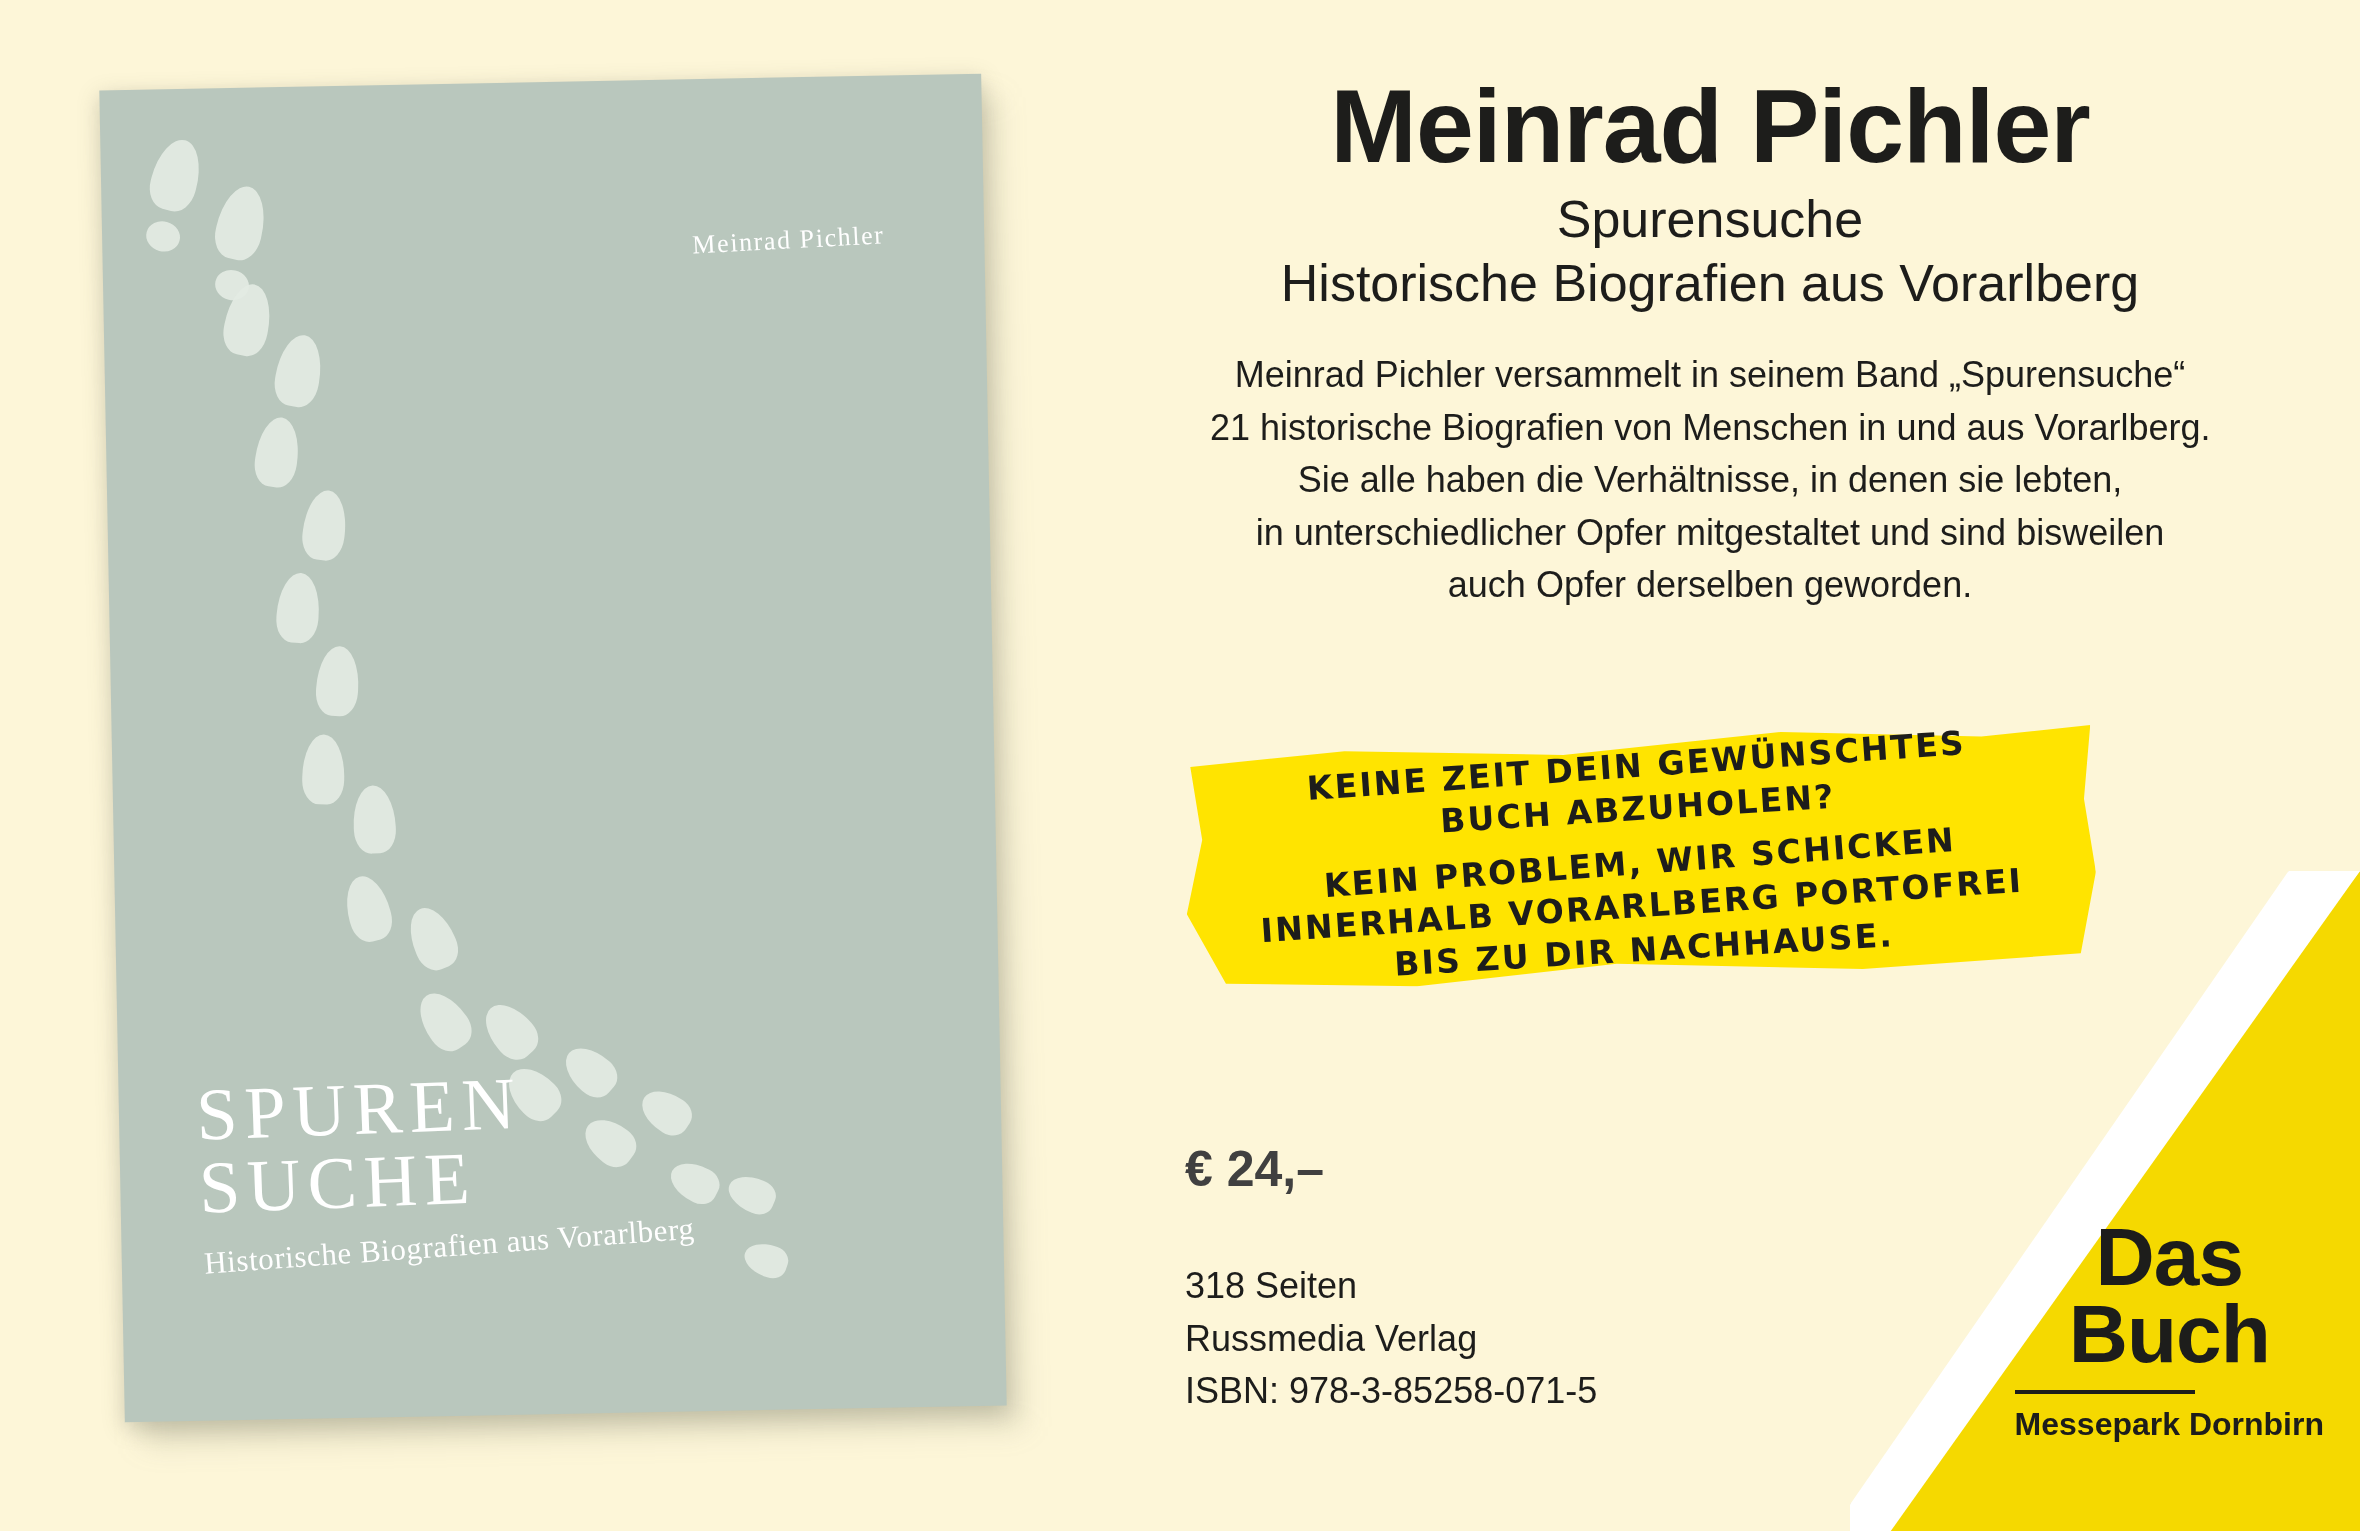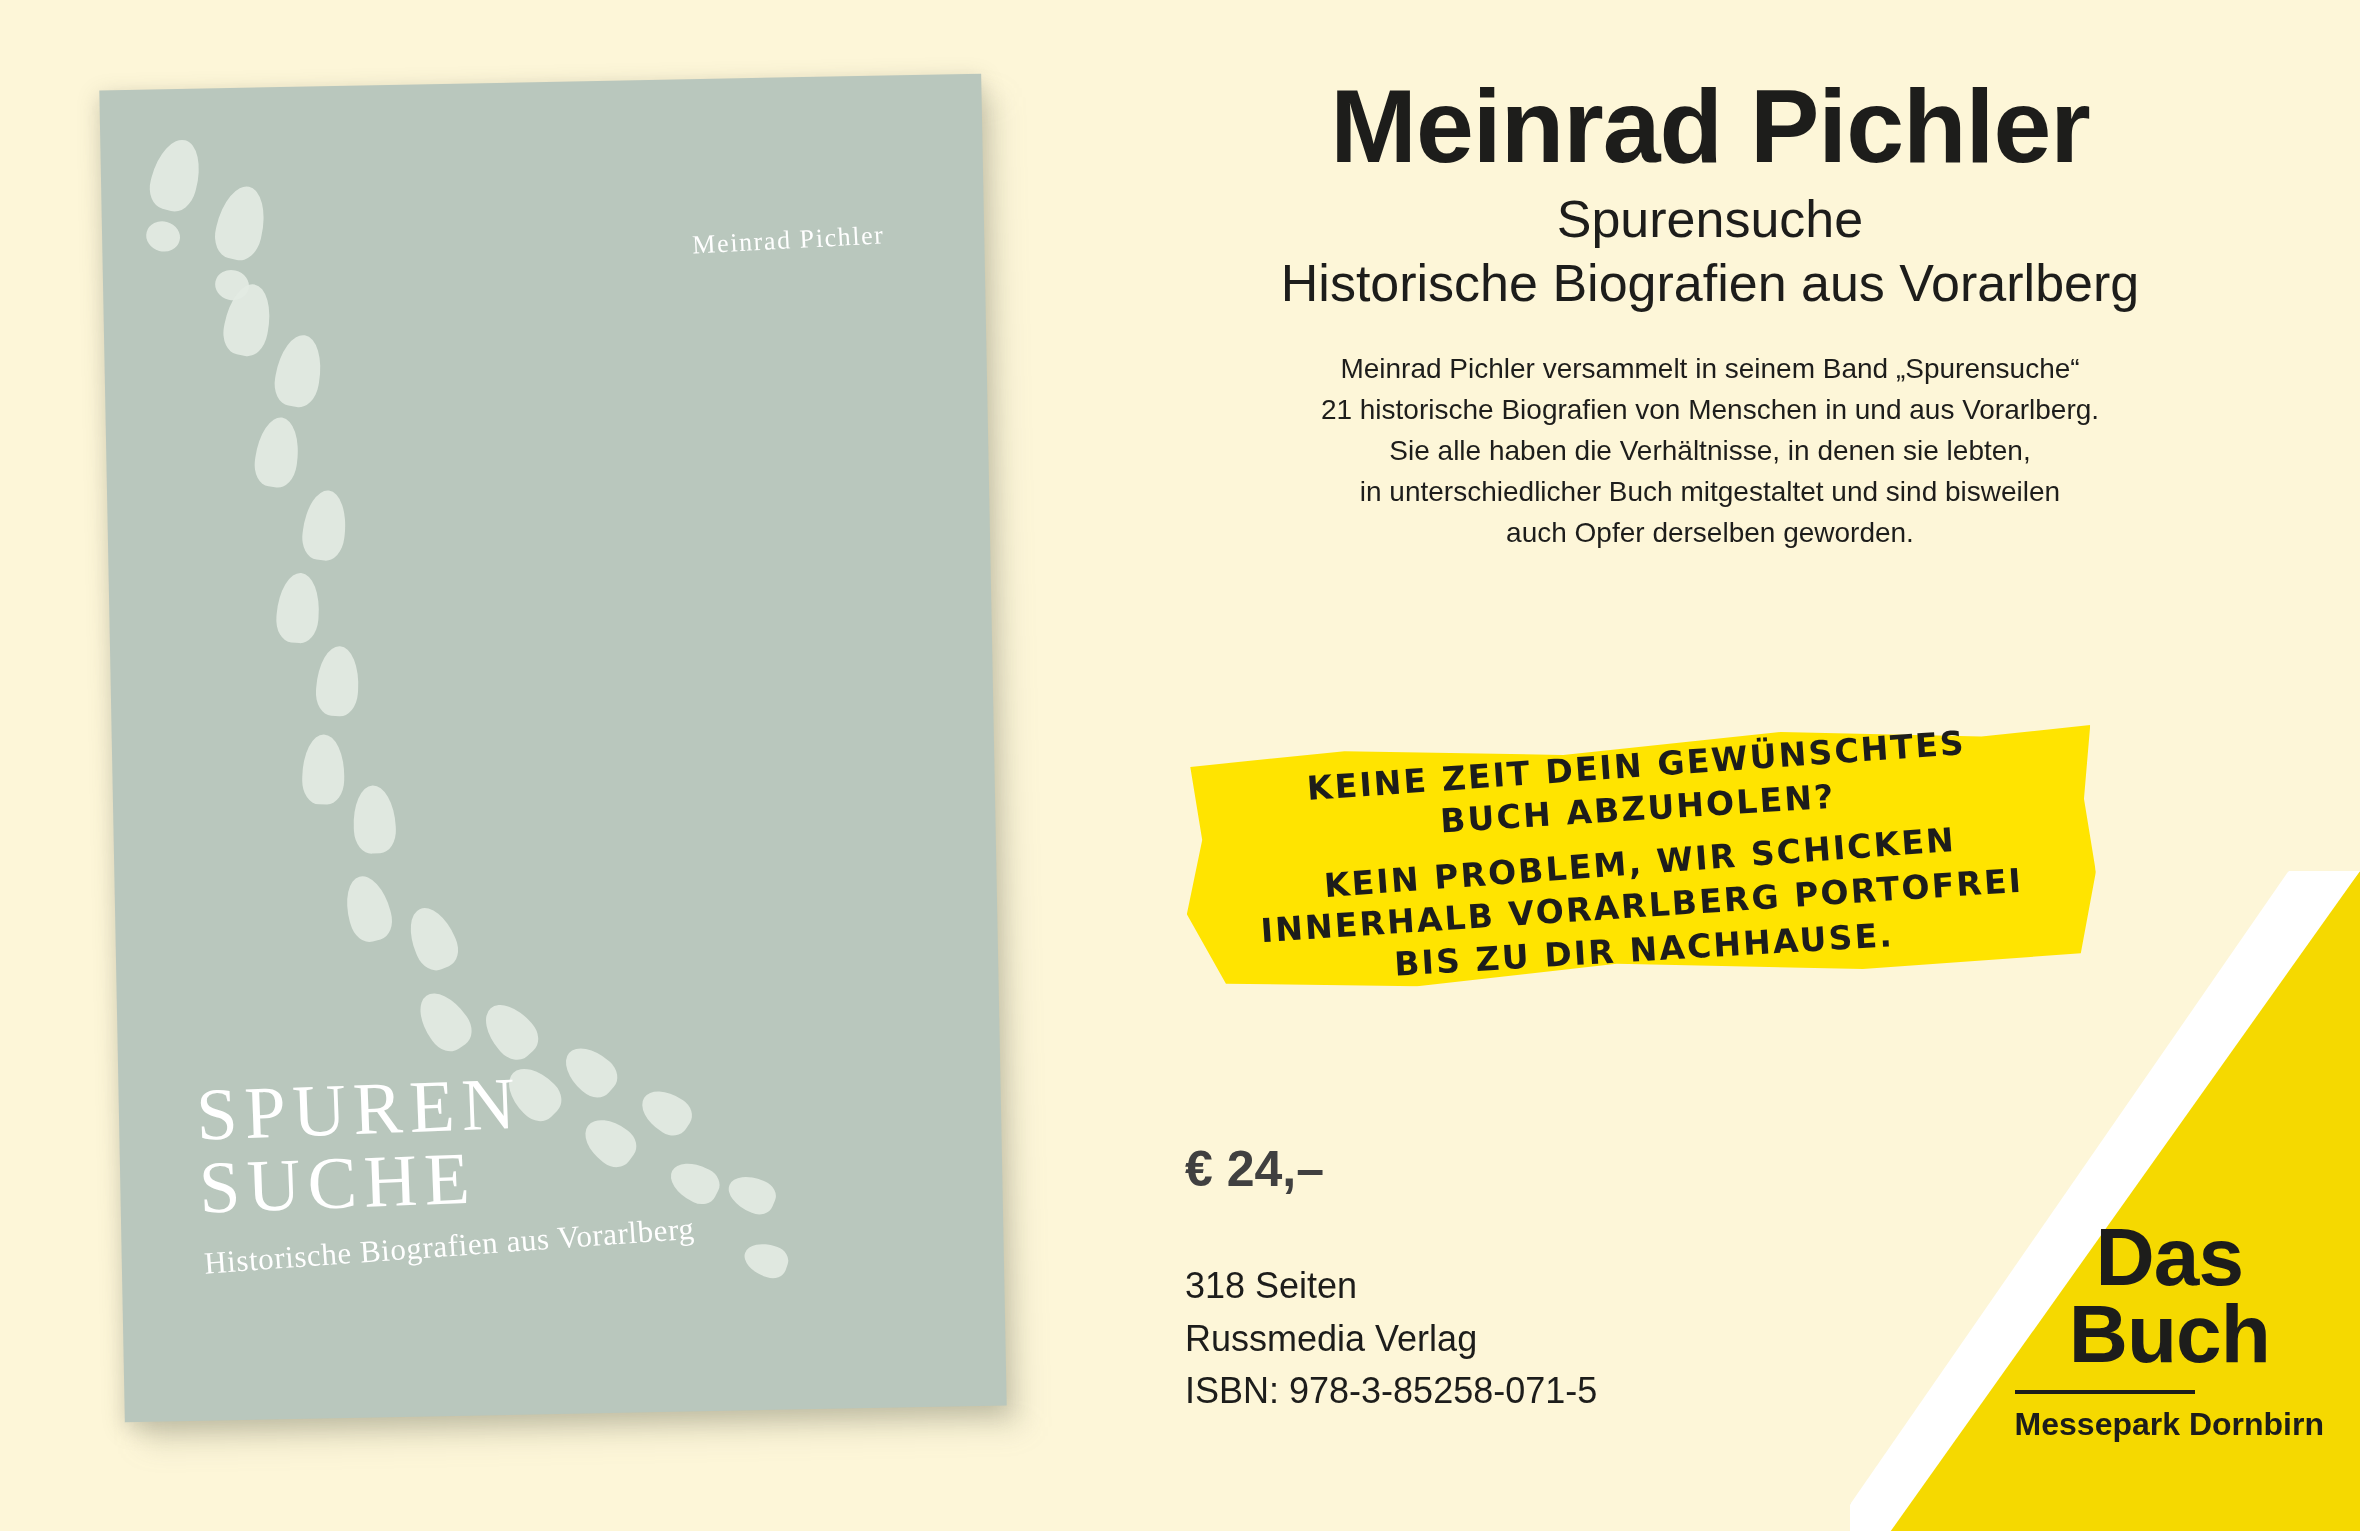--- a/index.html
+++ b/index.html
@@ -118,21 +118,21 @@
     margin: 0;
     font-weight: 400;
   }
   .book-subtitle {
     font-size: 52px;
     line-height: 1.22;
     margin: 0 0 34px 0;
     font-weight: 400;
   }
   .blurb {
-    font-size: 28px;
+    font-size: 36px;
     line-height: 1.46;
     margin: 8px auto;
     width: 1000px;
   }
   .blurb div {
     white-space: nowrap;
   }
 
   
   .sticker {
@@ -284,21 +284,21 @@
   </div>
 
   <div class="right">
     <h1 class="author-name">Meinrad Pichler</h1>
     <p class="book-title">Spurensuche</p>
     <p class="book-subtitle">Historische Biografien aus Vorarlberg</p>
     <div class="blurb">
       <div>Meinrad Pichler versammelt in seinem Band „Spurensuche“</div>
       <div>21 historische Biografien von Menschen in und aus Vorarlberg.</div>
       <div>Sie alle haben die Verhältnisse, in denen sie lebten,</div>
-      <div>in unterschiedlicher Buch mitgestaltet und sind bisweilen</div>
+      <div>in unterschiedlicher Opfer mitgestaltet und sind bisweilen</div>
       <div>auch Opfer derselben geworden.</div>
     </div>
   </div>
 
   <div class="sticker">
     <div class="tape"></div>
     <div class="sticker-text">
       <div class="l1">KEINE ZEIT DEIN GEWÜNSCHTES</div>
       <div class="l2">BUCH ABZUHOLEN?</div>
       <div class="l3">KEIN PROBLEM, WIR SCHICKEN</div>

